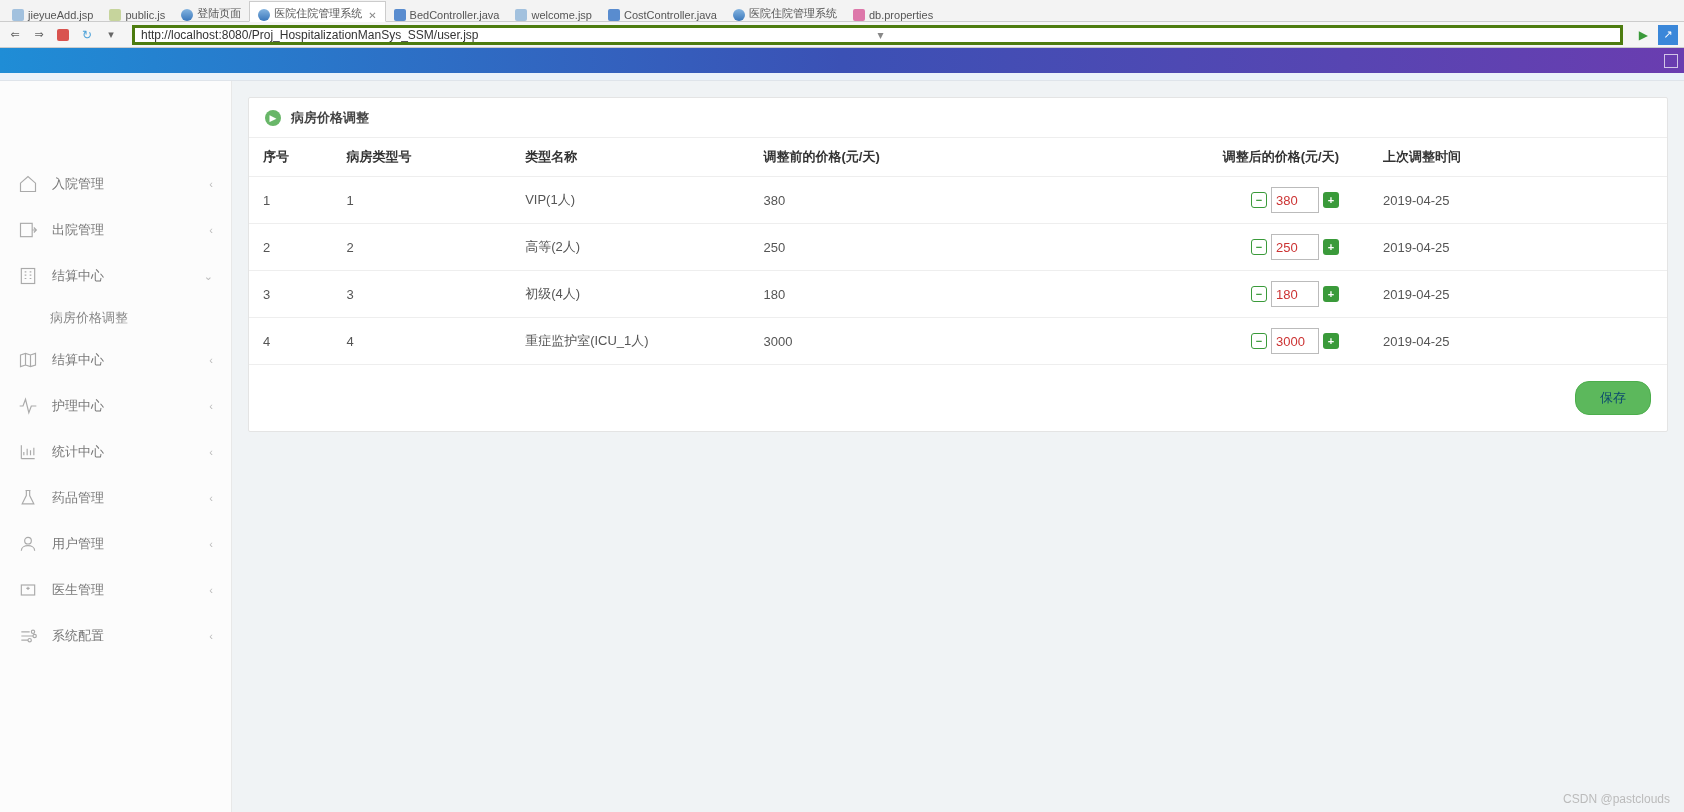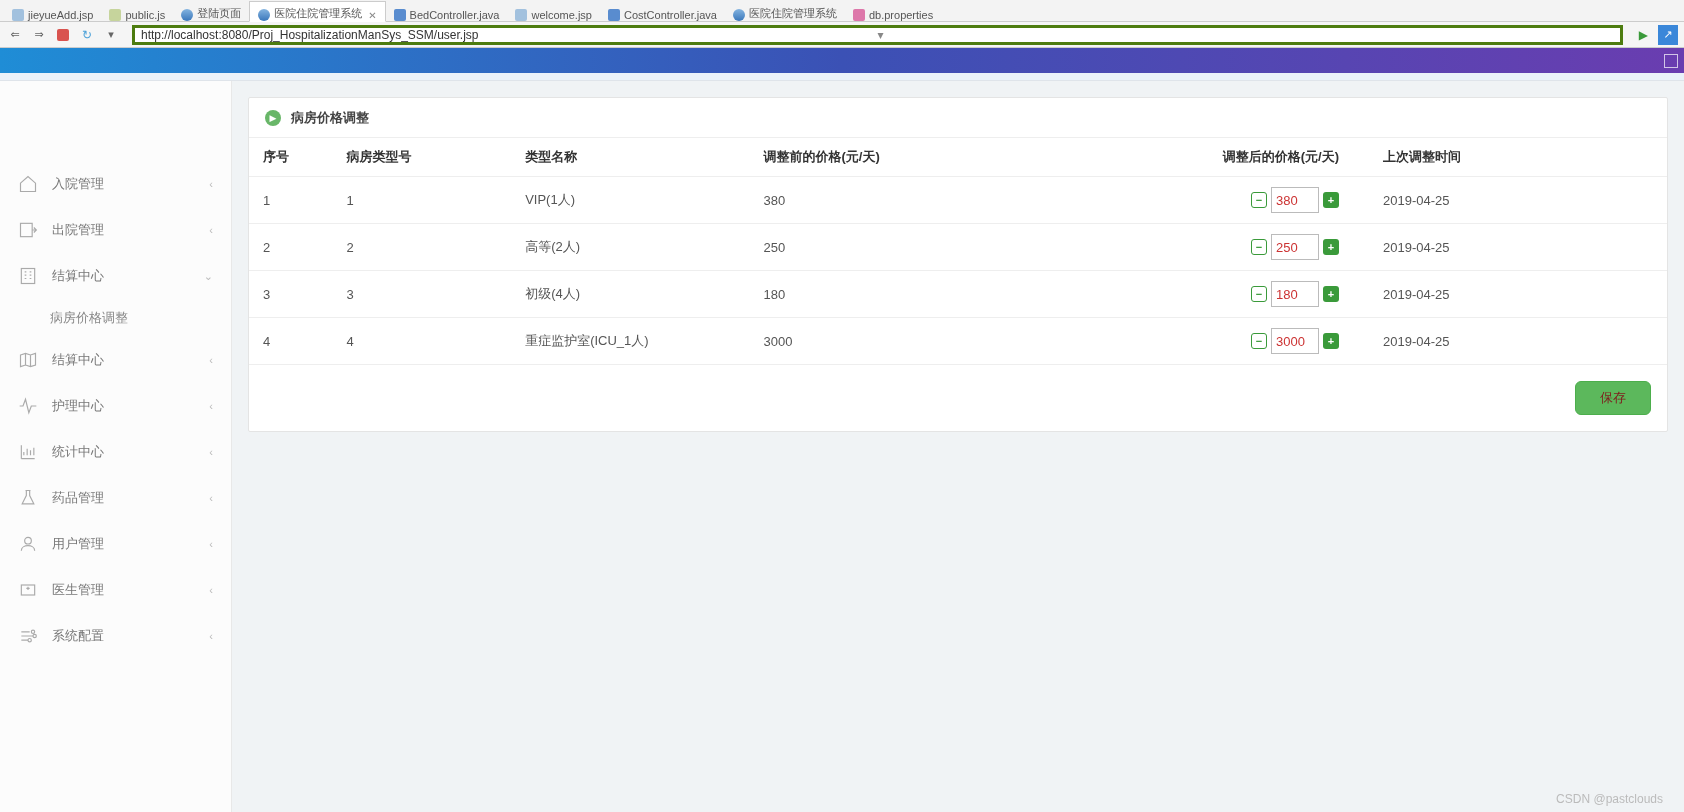--- a/index.html
+++ b/index.html
@@ -41,22 +41,22 @@
     th { font-weight:bold; color:#333; }
     .col-seq{width:70px;} .col-type{width:150px;} .col-name{width:200px;} .col-old{width:220px;} .col-new{width:300px;text-align:right;padding-right:30px;} .col-date{width:250px;}
     td.col-new { text-align:right; padding-right:30px; white-space:nowrap; }
     .minus-b,.plus-b { width:16px; height:16px; vertical-align:middle; display:inline-flex; align-items:center; justify-content:center; border-radius:3px; cursor:pointer; font-size:11px; font-weight:bold; }
     .minus-b { color:#3a9a3a; border:1px solid #3a9a3a; margin-right:4px; }
     .minus-b::before{content:"−";}
     .plus-b { color:#fff; background:#3a9a3a; margin-left:4px; }
     .plus-b::before{content:"+";}
     .price-input { width:48px; height:26px; border:1px solid #bbb; text-align:left; padding:0 4px; color:#c33; font-size:13px; vertical-align:middle; }
     .panel-foot { padding:16px; display:flex; justify-content:flex-end; }
-    .save-btn { background:#5cb85c; color:#7f1d1d; border:1px solid #4cae4c; padding:7px 24px; border-radius:6px; cursor:pointer; font-size:13px; }
-    .watermark { position:fixed; right:21px; bottom:6px; color:#bbb; font-size:12px; }
+    .save-btn { background:#5cb85c; color:#0c4a6e; border:1px solid #4cae4c; padding:7px 24px; border-radius:14px; cursor:pointer; font-size:13px; }
+    .watermark { position:fixed; right:14px; bottom:6px; color:#bbb; font-size:12px; }
     svg { width:20px; height:20px; stroke:#aaa; stroke-width:1.4; fill:none; }
   </style>
 </head>
 <body>
 
 <div class="ide-tabs" id="ide-tabs">
     <div class="ide-tab">
       <span class="ic ic-j"></span>
       <span>jieyueAdd.jsp</span>
     </div>

